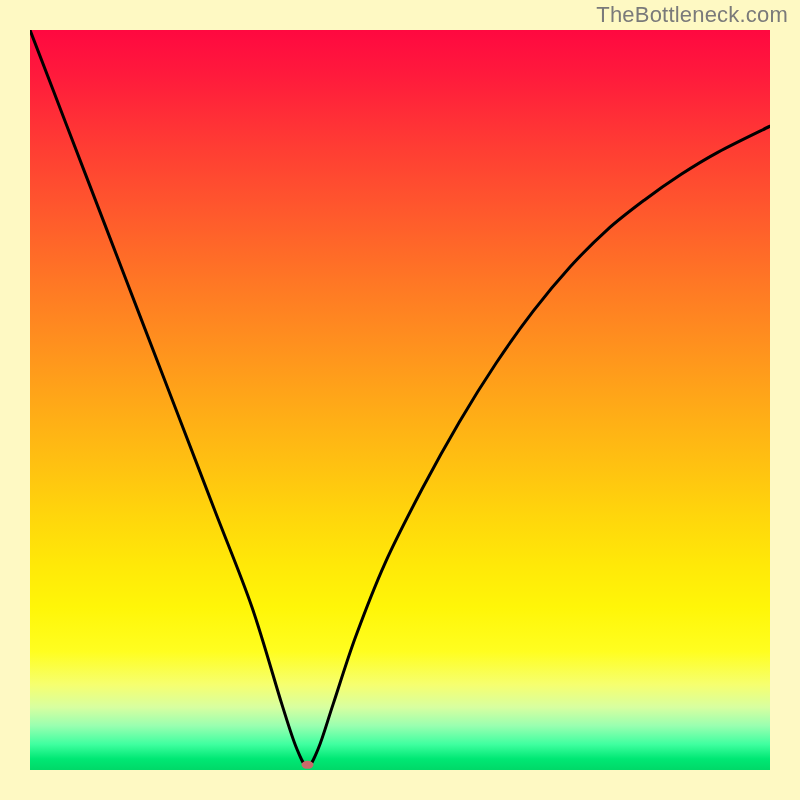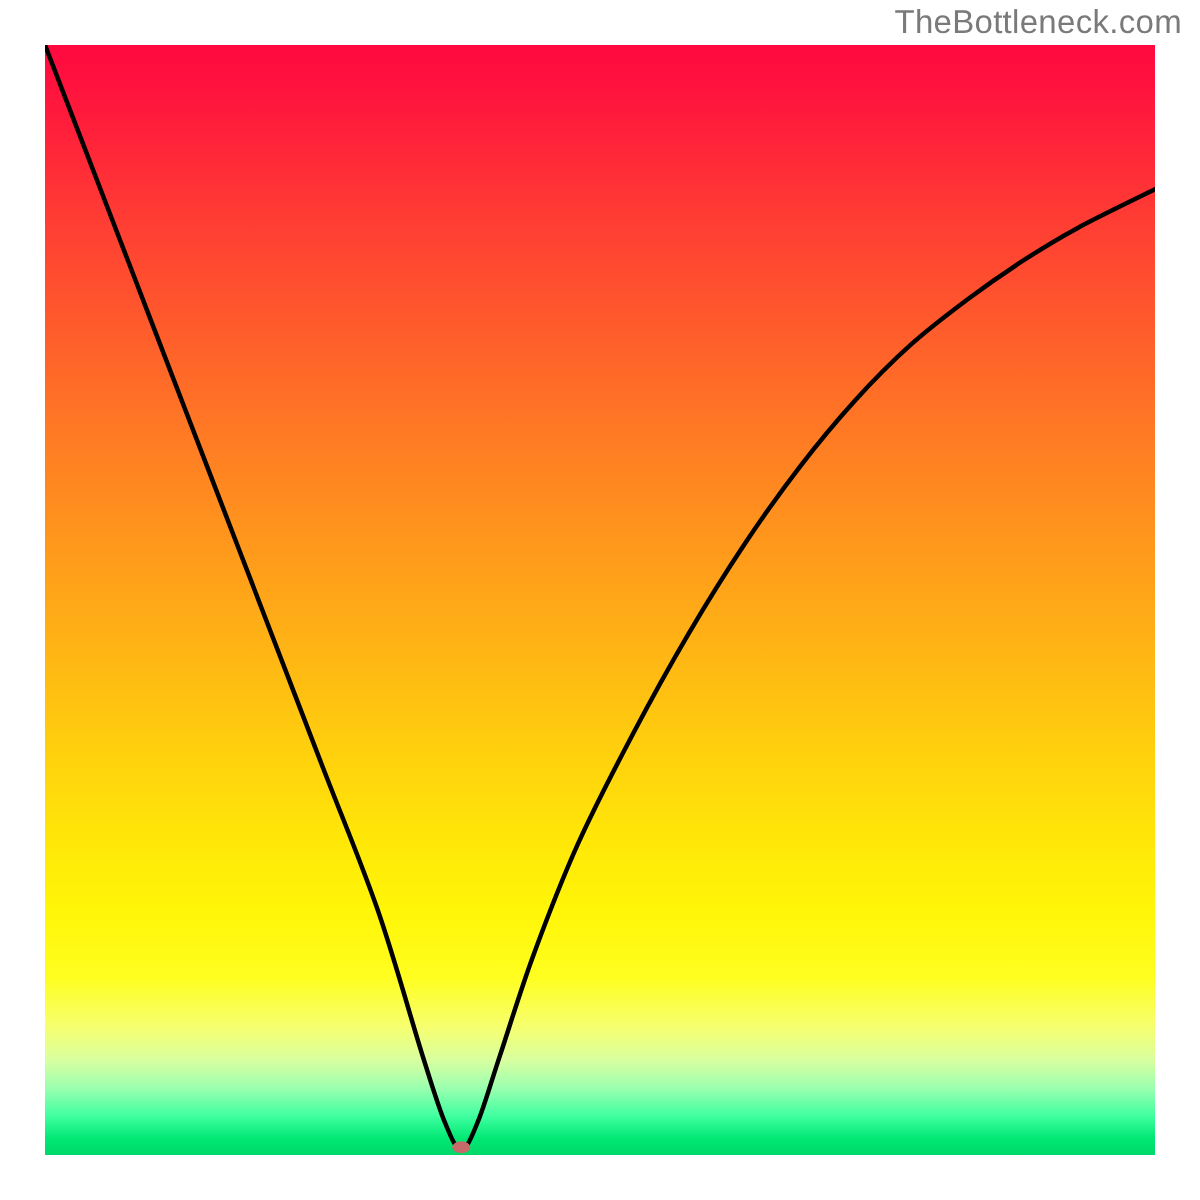--- a/index.html
+++ b/index.html
@@ -8,21 +8,21 @@
     width: 800px;
     height: 800px;
     background: #000000;
     overflow: hidden;
     font-family: Arial, Helvetica, sans-serif;
   }
   .outer {
     position: relative;
     width: 800px;
     height: 800px;
-    background: #ffffff;
+    background: #fef9c3;
   }
   .plot {
     position: absolute;
     left: 30px;
     top: 30px;
     width: 740px;
     height: 740px;
     overflow: hidden;
   }
   .watermark {

